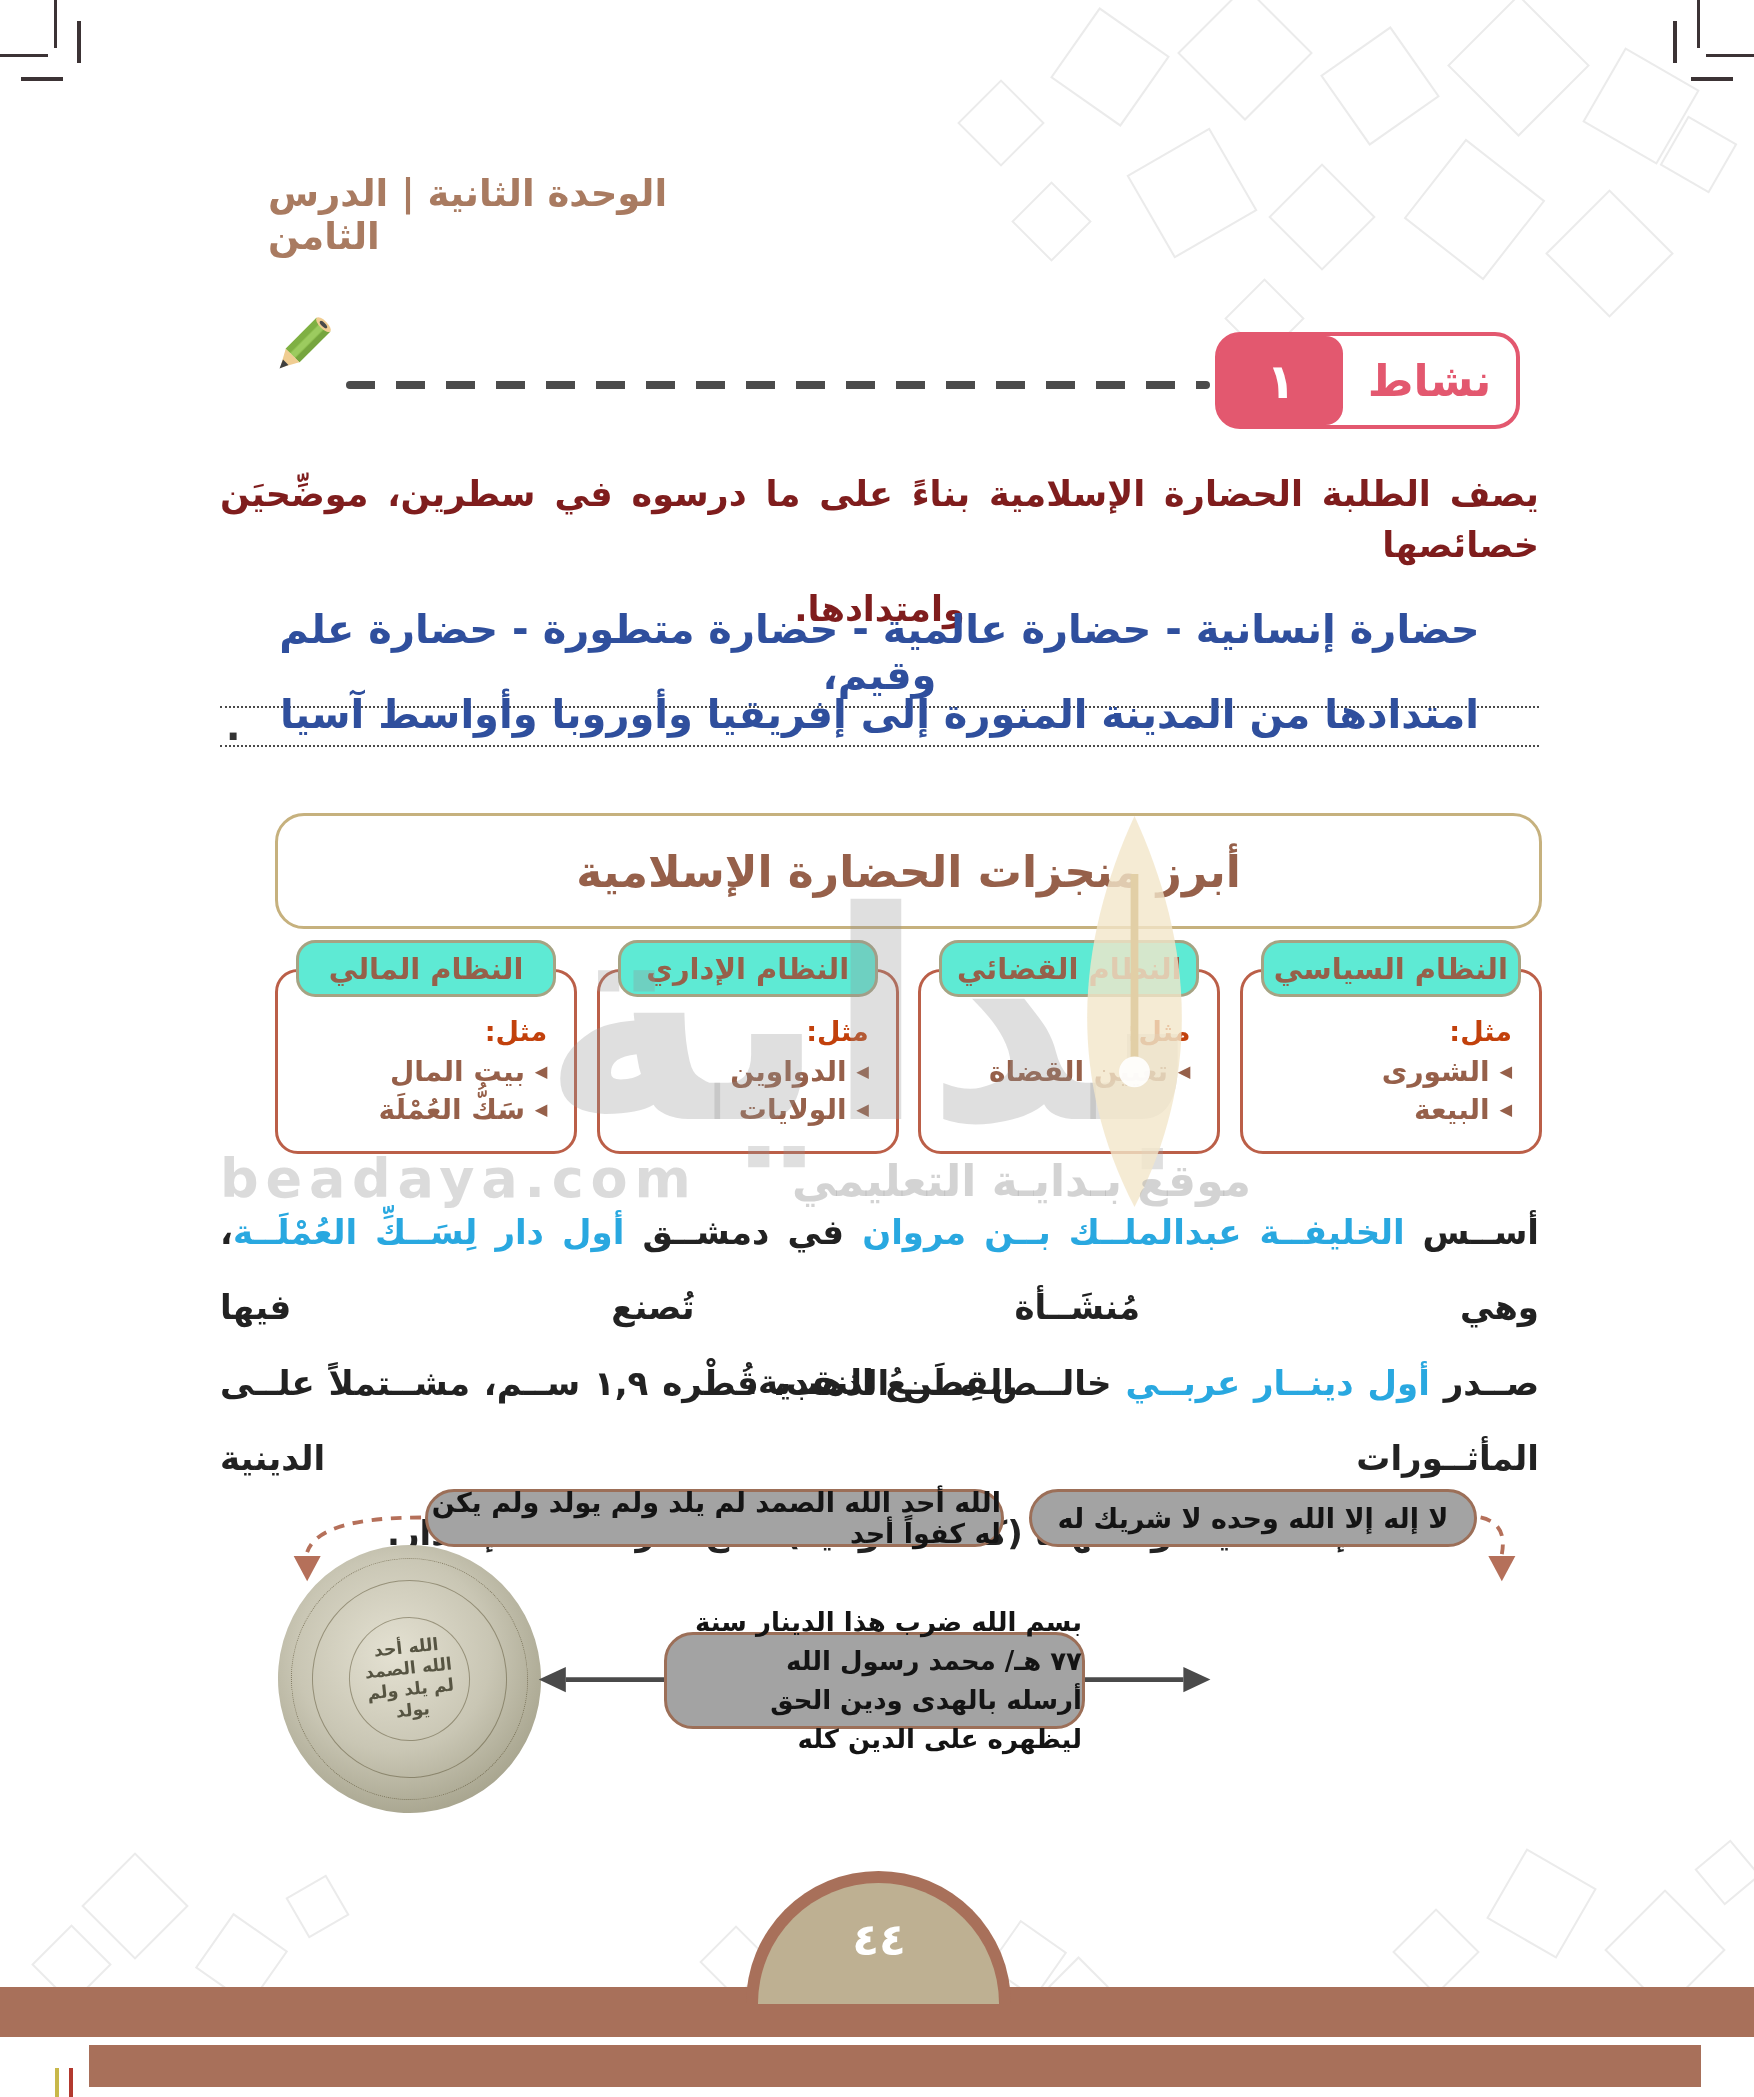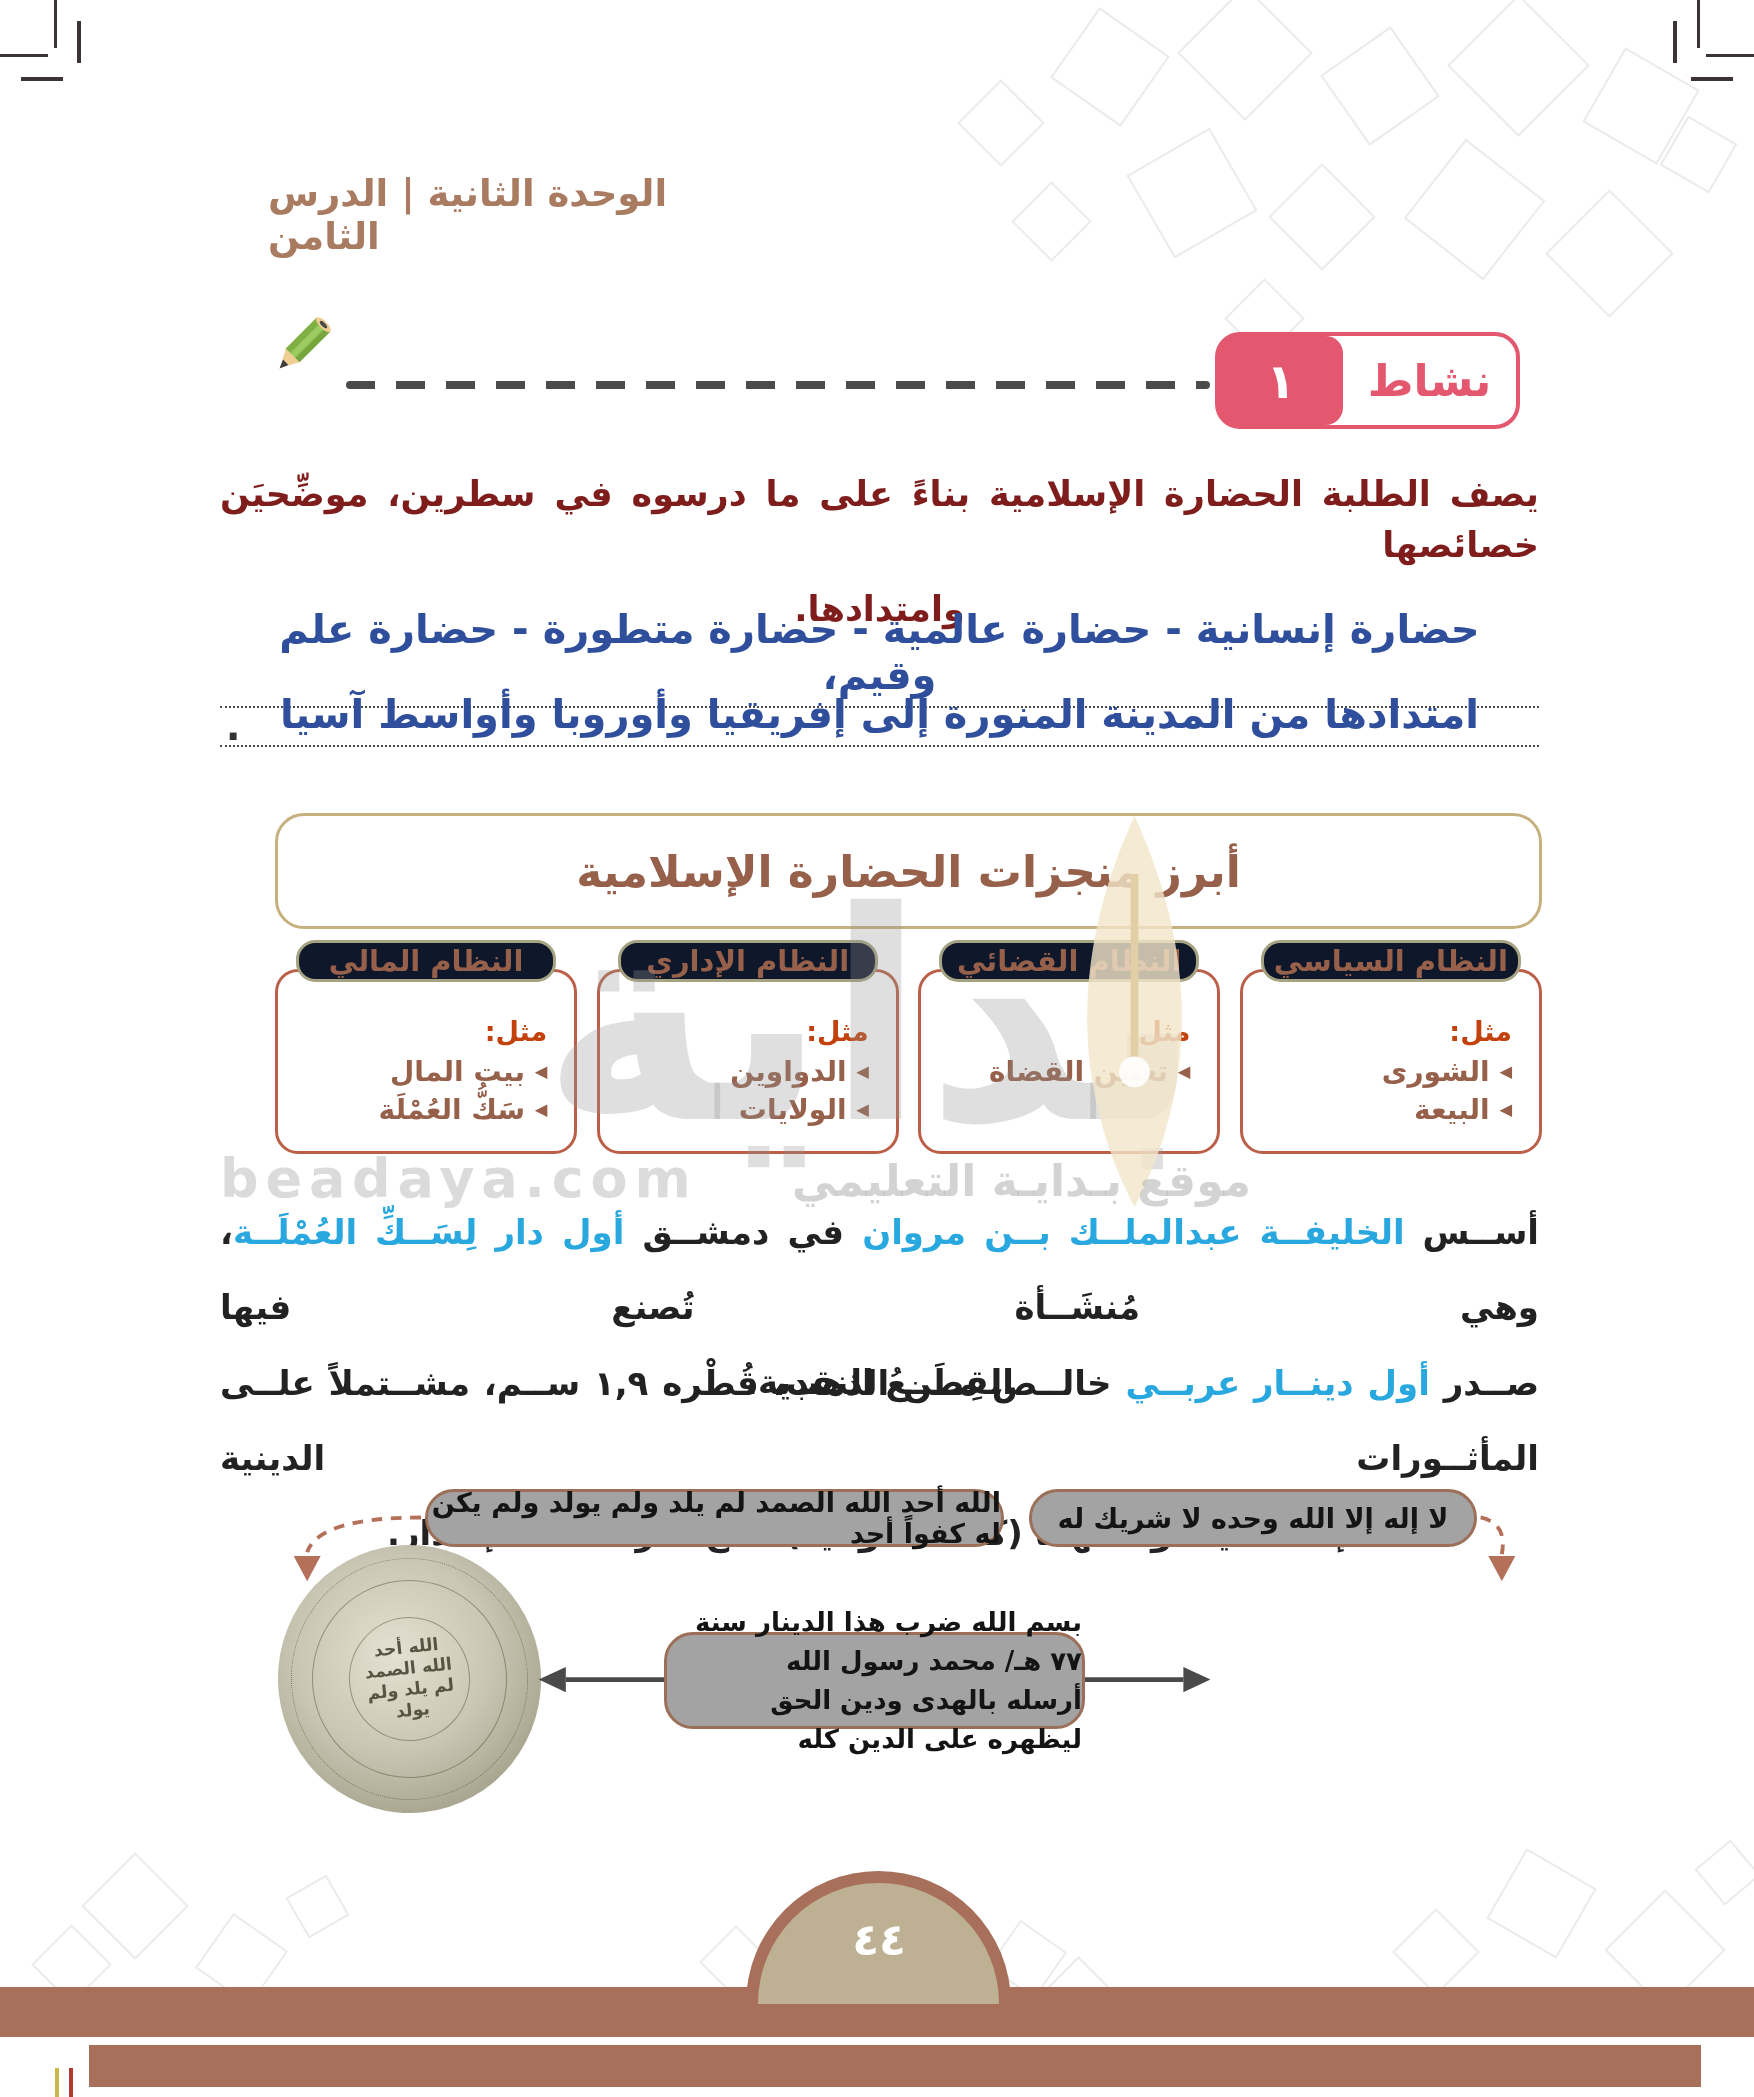--- a/index.html
+++ b/index.html
@@ -30,21 +30,21 @@
   .ansline{position:absolute;left:220px;width:1319px;text-align:center;color:#2f4f9d;
            font-weight:bold;font-size:40px;padding-bottom:7.7px;border-bottom:2.9px dotted #4a4a4a;}
   .period{position:absolute;left:5.8px;bottom:-3.9px;color:#333;font-size:39px;font-weight:bold;}
   
   .dg-title{position:absolute;left:275px;top:813px;width:1267px;height:116px;border:3.9px solid #c6b17e;
             border-radius:29px;display:flex;align-items:center;justify-content:center;box-sizing:border-box;}
   .dg-title span{color:#96604a;font-size:44px;font-weight:bold;}
   .dg-cols{position:absolute;left:275px;top:940px;width:1267px;height:214px;display:flex;
            direction:rtl;gap:19.3px;}
   .dg-col{flex:1;position:relative;}
-  .pill{position:absolute;top:0;left:7%;width:86%;height:42px;background:#0f172a;border:3.9px solid #a6a383;
+  .pill{position:absolute;top:0;left:7%;width:86%;height:57px;background:#5eead4;border:3.9px solid #a6a383;
         border-radius:19.3px;z-index:3;display:flex;align-items:center;justify-content:center;box-sizing:border-box;}
   .pill span{color:#96604a;font-size:29px;font-weight:bold;}
   .cbox{position:absolute;top:29px;left:0;right:0;bottom:0;border:3.9px solid #bb5f48;border-radius:23px;
         background:transparent;box-sizing:border-box;}
   .cbox-in{padding:44px 27px 0 9.7px;direction:rtl;}
   .example{color:#c2410c;font-size:27px;font-weight:bold;margin-bottom:7.7px;}
   .item{color:#96604a;font-size:28px;font-weight:bold;margin-bottom:5.8px;display:flex;align-items:center;}
   .bullet{font-size:16.4px;margin-inline-end:9.7px;color:#96604a;}
   
   .wm{position:absolute;pointer-events:none;z-index:6;}

